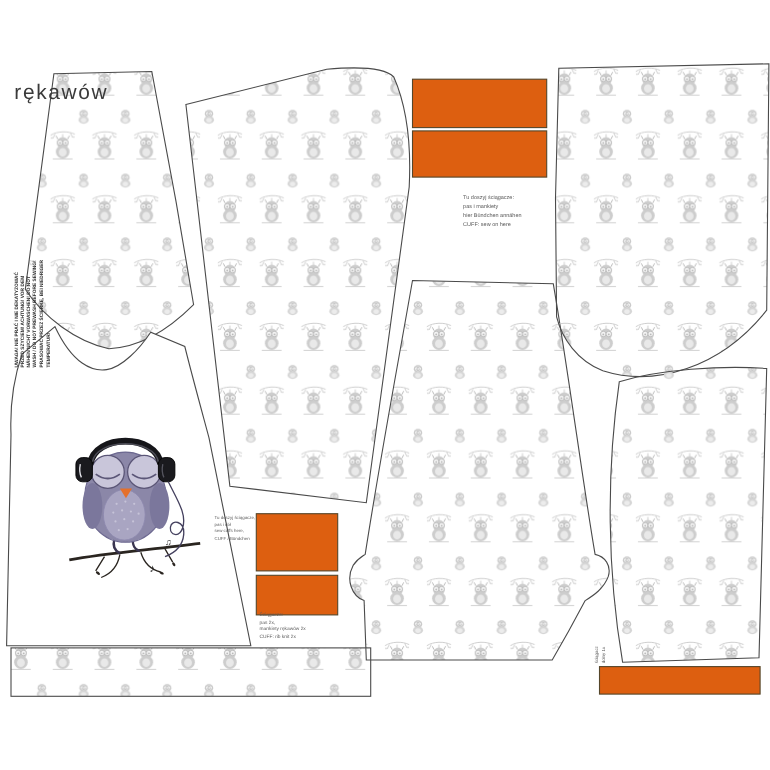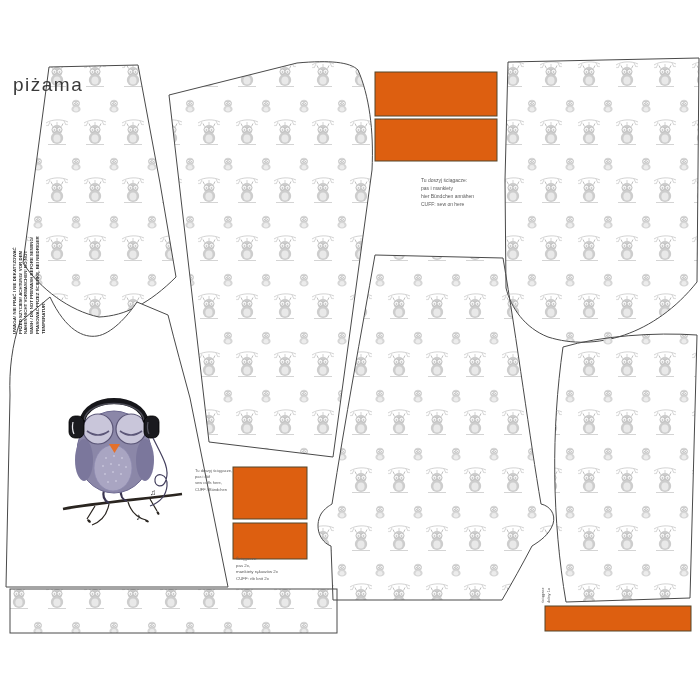--- a/index.html
+++ b/index.html
@@ -125,21 +125,21 @@
       <path d="M153,438 C162,456 170,468 166,480 C163,489 154,487 155,479 C156,472 168,473 167,486 C166,497 158,503 150,506" stroke="#44405e" stroke-width="1.2" fill="none"></path>
     </g>
 
     <rect x="375" y="72" width="122" height="44" stroke="#55462a" stroke-width="1" fill="#dd5f10"></rect>
     <rect x="375" y="119" width="122" height="42" stroke="#55462a" stroke-width="1" fill="#dd5f10"></rect>
     <rect x="233" y="467" width="74" height="52" stroke="#55462a" stroke-width="1" fill="#dd5f10"></rect>
     <rect x="233" y="523" width="74" height="36" stroke="#55462a" stroke-width="1" fill="#dd5f10"></rect>
     <rect x="545" y="606" width="146" height="25" stroke="#55462a" stroke-width="1" fill="#dd5f10"></rect>
   </svg>
 
-  <div class="pizama-label">piżama</div>
+  <div class="pizama-label">rękawów</div>
 
   <div class="care-text">
     <div>UWAGA! NIE PRAĆ I NIE DEKATYZOWAĆ</div>
     <div>PRZED SZYCIEM! ACHTUNG! VOR DEM</div>
     <div>NÄHEN NICHT VORWASCHEN! DO NOT</div>
     <div>WASH / DO NOT PREWASH BEFORE SEWING!</div>
     <div>PRASOWAĆ PRZEZ ŚCIERKĘ, BEI NIEDRIGER</div>
     <div>TEMPERATUR!</div>
   </div>
 

